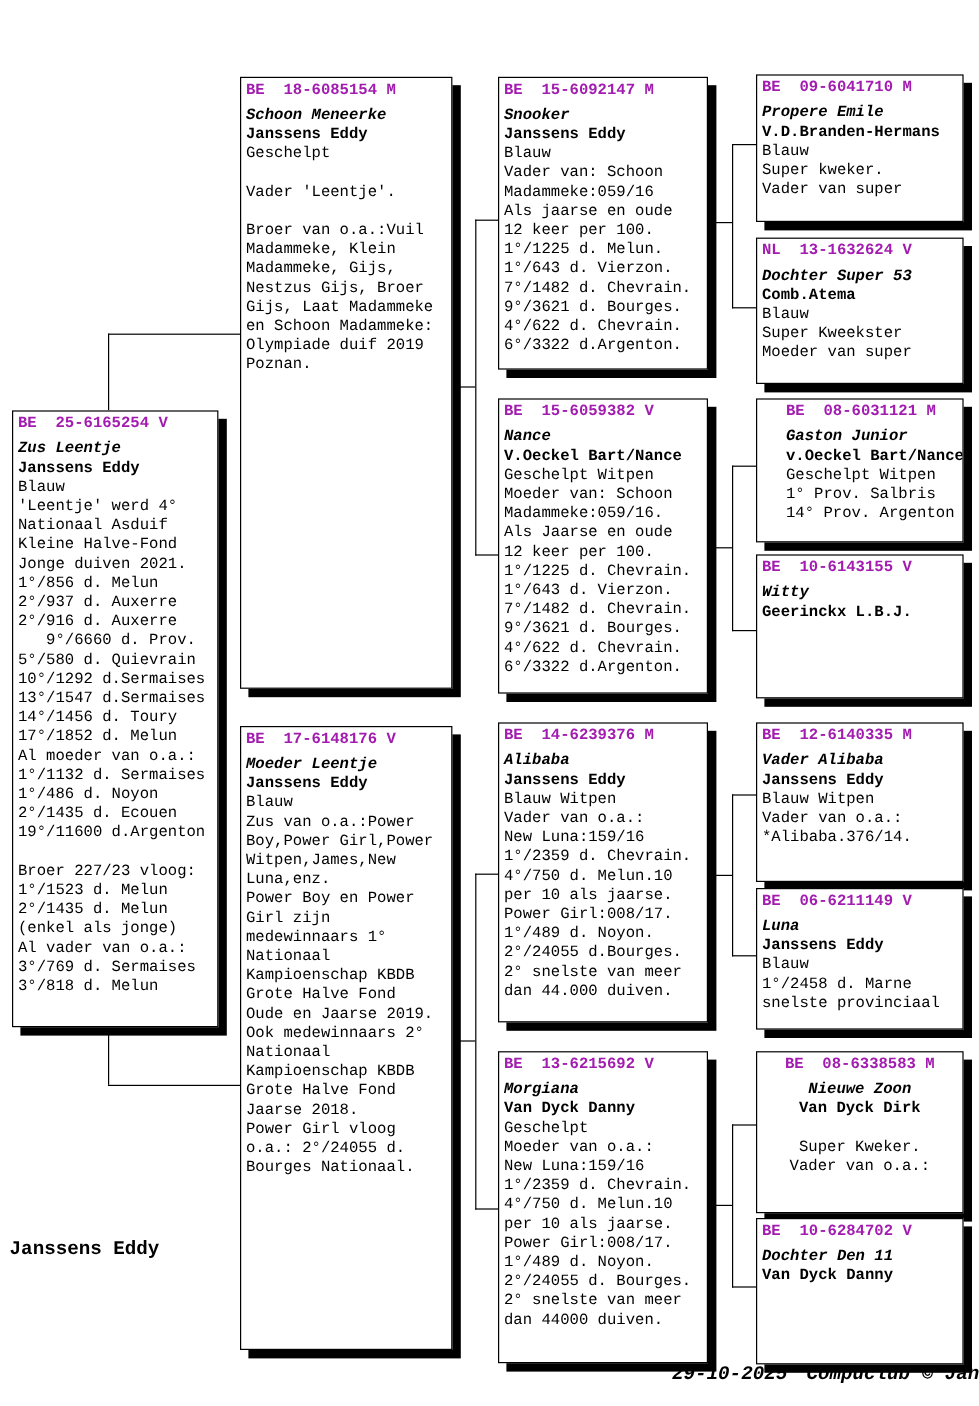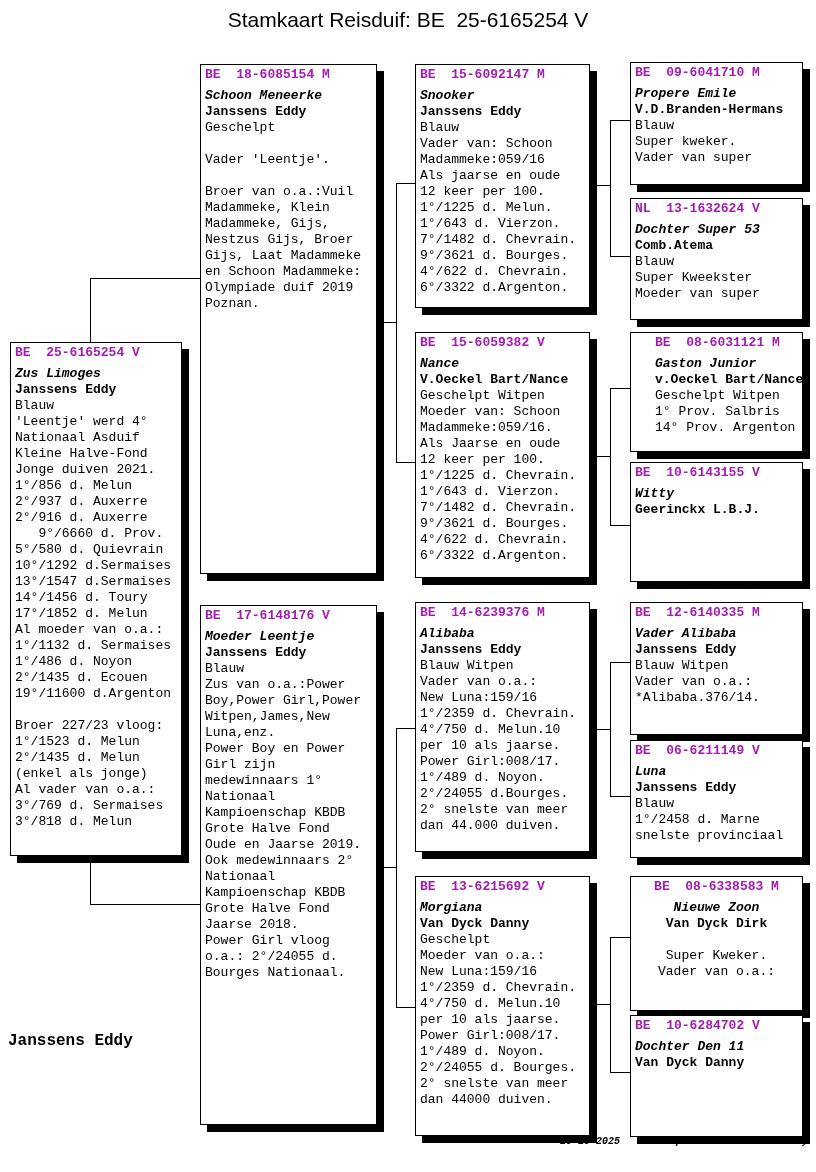--- a/index.html
+++ b/index.html
@@ -10,28 +10,27 @@
   .box{position:absolute;background:#fff;border:1px solid #000;box-shadow:7px 7px 0 #000;
        padding:2px 4px;font-size:13px;line-height:16px;overflow:hidden;box-sizing:border-box;}
   .ring{color:#a21caf;font-weight:bold;white-space:pre;margin-bottom:5px;}
   .name{font-weight:bold;font-style:italic;white-space:pre;}
   .owner{font-weight:bold;white-space:pre;}
   .details{white-space:pre-wrap;}
   .ln{position:absolute;background:#000;}
   .contact-name{position:absolute;left:8px;top:1032px;font-size:16px;font-weight:bold;white-space:pre;}
   .contact-lines{position:absolute;left:8px;top:1053px;font-size:13px;line-height:17px;white-space:pre-wrap;}
   .footer{position:absolute;left:560px;top:1136px;width:248px;display:flex;justify-content:space-between;gap:16px;
-          font-size:10px;font-weight:bold;font-style:italic;white-space:pre;}
+          font-size:16px;font-weight:bold;font-style:italic;white-space:pre;}
 </style>
 </head>
 <body>
 
 <div class="page">
 
-  <div class="title">Stamkaart Reisduif: BE  25-6165254 V</div>
 
   <div class="ln" style="left:90px;top:278px;width:1px;height:64px;"></div>
   <div class="ln" style="left:90px;top:278px;width:110px;height:1px;"></div>
   <div class="ln" style="left:90px;top:856px;width:1px;height:48px;"></div>
   <div class="ln" style="left:90px;top:904px;width:110px;height:1px;"></div>
 
   <div class="ln" style="left:377px;top:322px;width:19px;height:1px;"></div>
   <div class="ln" style="left:396px;top:183px;width:1px;height:280px;"></div>
   <div class="ln" style="left:396px;top:183px;width:19px;height:1px;"></div>
   <div class="ln" style="left:396px;top:462px;width:19px;height:1px;"></div>
@@ -56,21 +55,21 @@
   <div class="ln" style="left:610px;top:662px;width:20px;height:1px;"></div>
   <div class="ln" style="left:610px;top:796px;width:20px;height:1px;"></div>
 
   <div class="ln" style="left:590px;top:1004px;width:20px;height:1px;"></div>
   <div class="ln" style="left:610px;top:937px;width:1px;height:136px;"></div>
   <div class="ln" style="left:610px;top:937px;width:20px;height:1px;"></div>
   <div class="ln" style="left:610px;top:1072px;width:20px;height:1px;"></div>
 
   <div class="box" style="left:10px;top:342px;width:172px;height:514px;">
     <div class="ring">BE  25-6165254 V</div>
-    <div class="name">Zus Limoges</div>
+    <div class="name">Zus Leentje</div>
     <div class="owner">Janssens Eddy</div>
     <div class="details">Blauw
 'Leentje' werd 4°
 Nationaal Asduif
 Kleine Halve-Fond
 Jonge duiven 2021.
 1°/856 d. Melun
 2°/937 d. Auxerre
 2°/916 d. Auxerre
    9°/6660 d. Prov.

